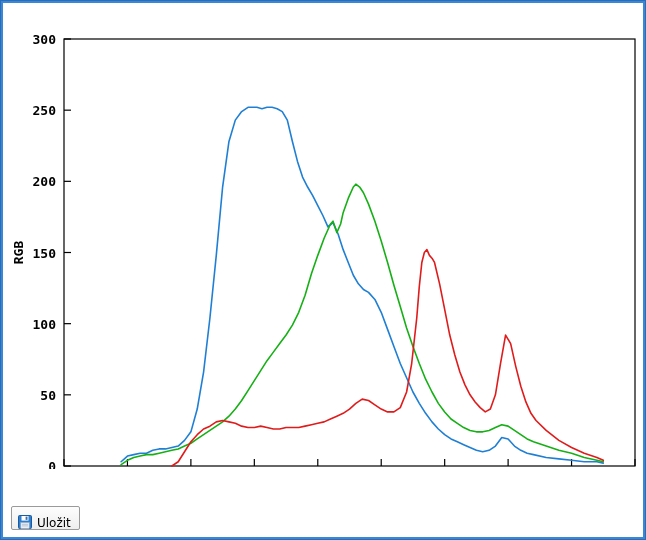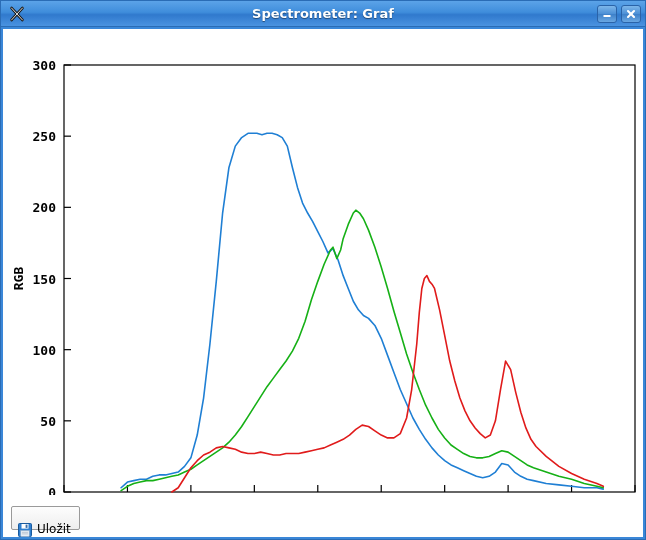--- a/index.html
+++ b/index.html
@@ -103,24 +103,24 @@
     flex: none;
     height: 38px;
     background: #ffffff;
     display: flex;
     align-items: center;
     padding-left: 8px;
     box-sizing: border-box;
   }
   .save-button {
     display: inline-flex;
-    align-items: flex-start;
+    align-items: flex-end;
     gap: 5px;
     height: 24px;
-    padding: 16px 8px 0 6px;
+    padding: 4px 8px 0 6px;
     background: linear-gradient(to bottom, #fdfdfd 0%, #eeeeee 100%);
     border: 1px solid #9a9a9a;
     border-radius: 2px;
     font-family: "DejaVu Sans", sans-serif;
     font-size: 12px;
     color: #000000;
     cursor: pointer;
     box-sizing: border-box;
   }
   .save-icon { width: 14px; height: 14px; flex: none; display: block; }
@@ -131,50 +131,20 @@
     font-family: "DejaVu Sans Mono", monospace;
     font-weight: bold;
     fill: #000000;
   }
 </style>
 </head>
 <body>
 
 <div class="window">
 
-  <div class="titlebar">
-    <div class="app-icon">
-      <svg width="18" height="18" viewBox="0 0 18 18">
-        <g stroke="#1b1b1b" stroke-width="2.6" stroke-linecap="round">
-          <line x1="3.5" y1="3" x2="14.5" y2="15"></line>
-          <line x1="14.5" y1="3" x2="3.5" y2="15"></line>
-        </g>
-        <g stroke="#dcdcdc" stroke-width="1" stroke-linecap="round">
-          <line x1="3.5" y1="3" x2="14.5" y2="15"></line>
-          <line x1="14.5" y1="3" x2="3.5" y2="15"></line>
-        </g>
-      </svg>
-    </div>
-    <div class="title-text">Spectrometer: Graf</div>
-    <div class="win-buttons">
-      <div class="win-btn">
-        <svg width="12" height="12" viewBox="0 0 12 12">
-          <rect x="2.5" y="7" width="7" height="2" fill="#ffffff"></rect>
-        </svg>
-      </div>
-      <div class="win-btn">
-        <svg width="12" height="12" viewBox="0 0 12 12">
-          <g stroke="#ffffff" stroke-width="2.1" stroke-linecap="round">
-            <line x1="3" y1="3" x2="9" y2="9"></line>
-            <line x1="9" y1="3" x2="3" y2="9"></line>
-          </g>
-        </svg>
-      </div>
-    </div>
-  </div>
 
   <div class="client">
 
     <div class="chart-area">
       <svg class="chart-svg" id="chart-svg" width="638" height="466" viewBox="0 0 638 466">
         <rect x="0" y="0" width="638" height="466" fill="#ffffff"></rect>
         <g id="axis-layer">
             <rect x="61" y="36" width="571" height="427" fill="none" stroke="#000000" stroke-width="1.2"></rect>
             <line x1="61" y1="463" x2="61" y2="456" stroke="#000" stroke-width="1.2"></line>
             <line x1="124.44444444444444" y1="463" x2="124.44444444444444" y2="456" stroke="#000" stroke-width="1.2"></line>

